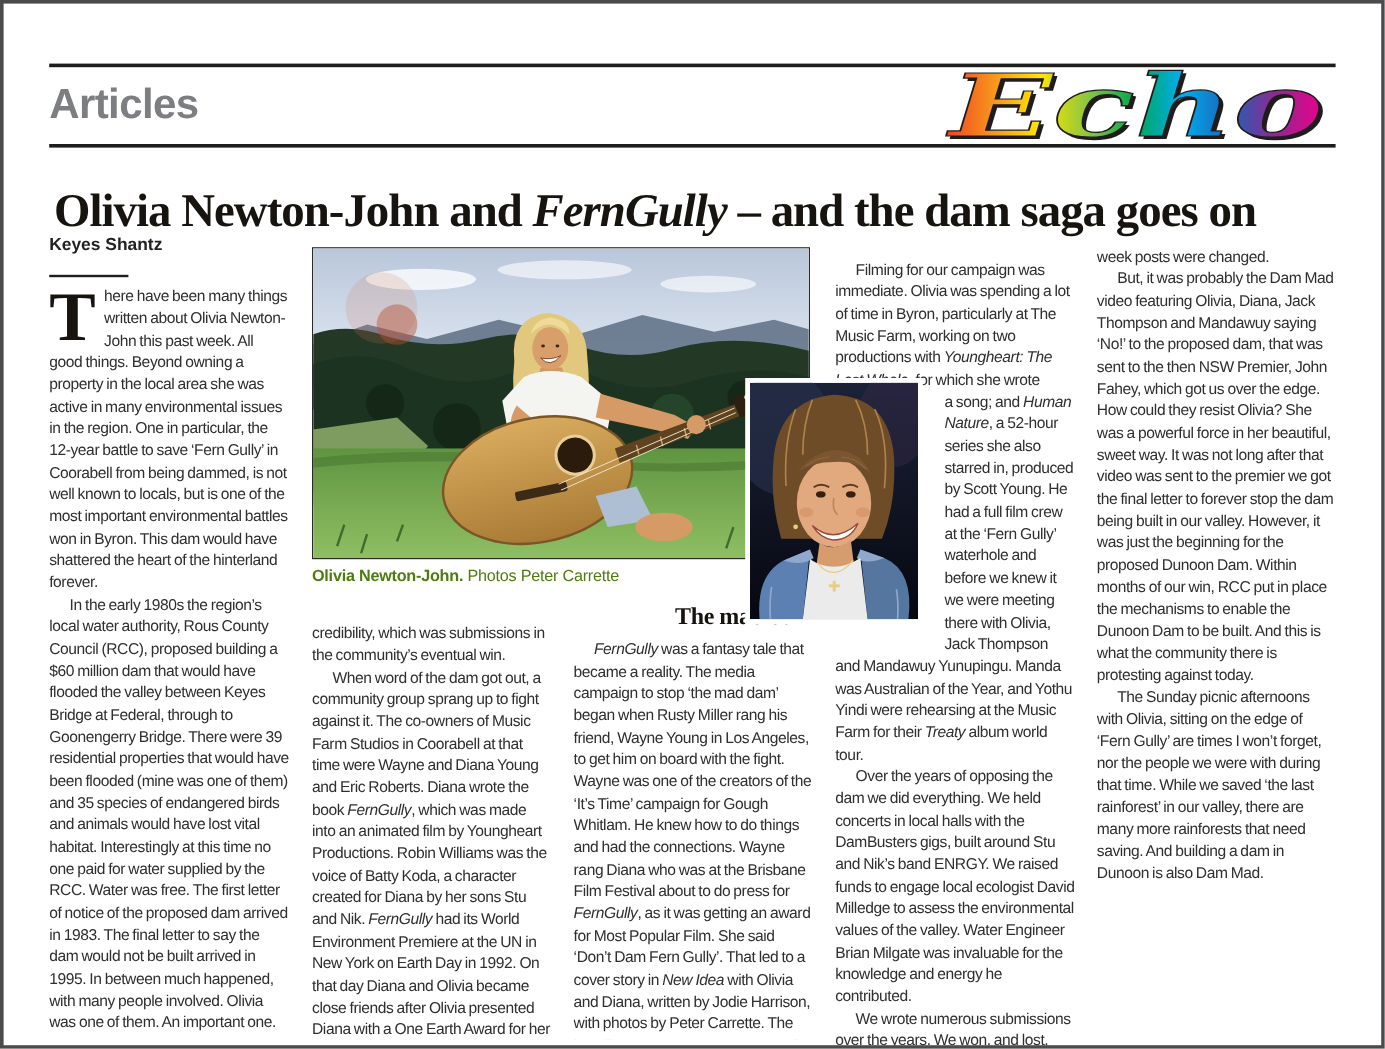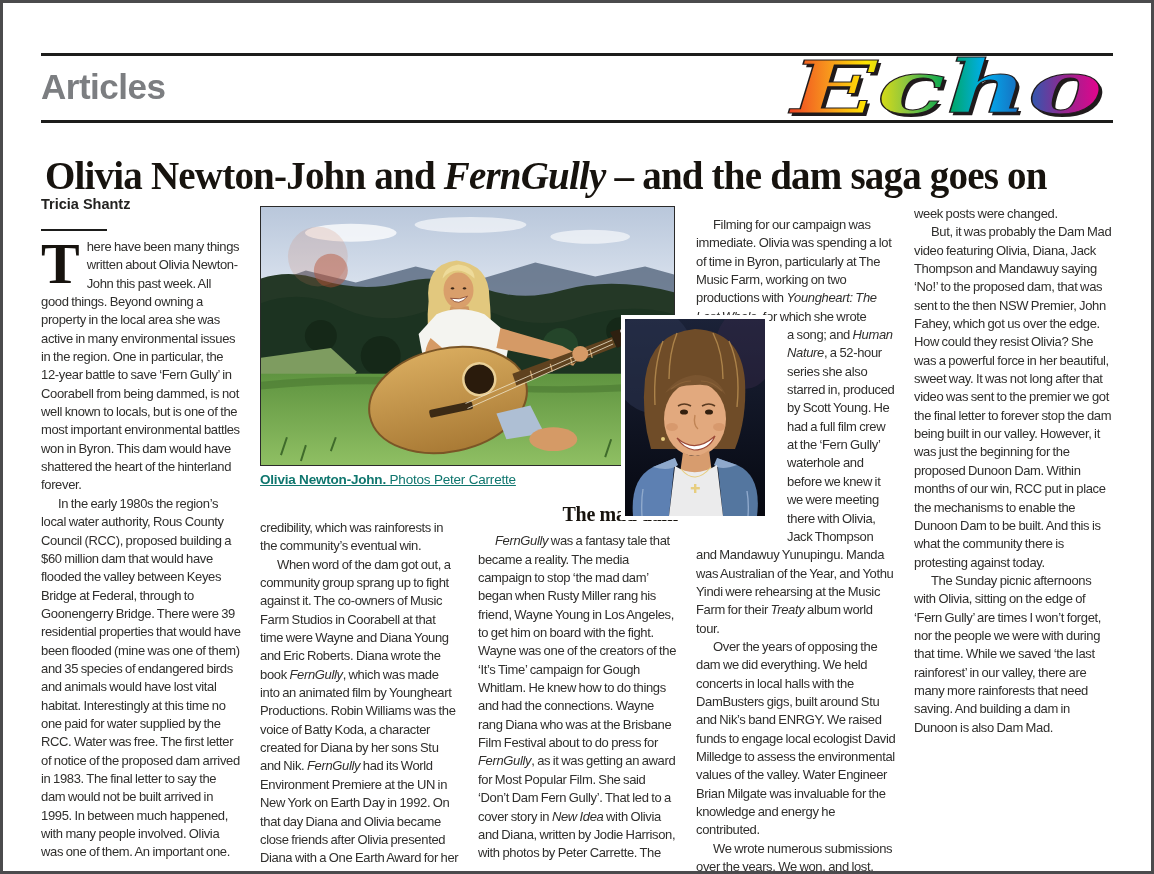--- a/index.html
+++ b/index.html
@@ -40,21 +40,21 @@
     float:left; font-family:"Liberation Serif", serif; font-weight:bold;
     font-size:58px; line-height:46px; margin:3px 7px 0 0; color:#17130e;
     letter-spacing:0;
   }
   .subhead{
     font-family:"Liberation Serif", serif; font-weight:bold; font-size:20px;
     color:#17130e; letter-spacing:-0.2px; margin:0 0 9px 0; text-indent:0;text-align:right;
   }
   .photo-main{left:257px; top:203px; width:415px; height:260px; border:1px solid #2a2a2a; box-sizing:border-box; z-index:1;}
   .photo-main svg{display:block; width:100%; height:100%;}
-  .caption{left:257px; top:469px; width:412px; font-size:13.5px; letter-spacing:-0.2px; color:#0f766e;text-decoration:underline;}
+  .caption{left:257px; top:469px; width:412px; font-size:13.5px; letter-spacing:-0.2px; color:#4d7c0f;}
   .caption b{font-weight:bold;}
   .photo-portrait{left:622px; top:316px; width:140px; height:197px; box-shadow:0 0 0 4px #ffffff; z-index:4;}
   .photo-portrait svg{display:block; width:100%; height:100%;}
   .portrait-spacer{float:left; width:91px; height:204px;}
   i{font-style:italic;}
 </style>
 </head>
 <body>
 
 <div class="page">
@@ -75,21 +75,21 @@
           <stop offset="75%" stop-color="#1c63b7"></stop>
           <stop offset="87.5%" stop-color="#92278f"></stop>
           <stop offset="100%" stop-color="#ec008c"></stop>
         </linearGradient>
     </defs>
     <text class="logo-txt" x="9" y="68" textLength="312" lengthAdjust="spacingAndGlyphs" fill="#201b1c">Echo</text>
     <text class="logo-txt" x="6" y="65" textLength="312" lengthAdjust="spacingAndGlyphs" fill="url(#echo-grad)" stroke="#201b1c" stroke-width="1">Echo</text>
   </svg>
 
   <h1 class="abs headline" style="margin:4px;">Olivia Newton-John and <i>FernGully</i> – and the dam saga goes on</h1>
-  <div class="abs byline">Tricia Shantz</div>
+  <div class="abs byline">Keyes Shantz</div>
   <div class="abs rule byline-rule"></div>
 
   <div class="abs col col1">
     <p class="noindent"><span class="dropcap">T</span><span>here have been many things written about Olivia Newton-John this past week. All good things. Beyond owning a property in the local area she was active in many environmental issues in the region. One in particular, the 12-year battle to save ‘Fern Gully’ in Coorabell from being dammed, is not well known to locals, but is one of the most important environmental battles won in Byron. This dam would have shattered the heart of the hinterland forever.</span></p>
     <p>In the early 1980s the region’s local water authority, Rous County Council (RCC), proposed building a $60 million dam that would have flooded the valley between Keyes Bridge at Federal, through to Goonengerry Bridge. There were 39 residential properties that would have been flooded (mine was one of them) and 35 species of endangered birds and animals would have lost vital habitat. Interestingly at this time no one paid for water supplied by the RCC. Water was free. The first letter of notice of the proposed dam arrived in 1983. The final letter to say the dam would not be built arrived in 1995. In between much happened, with many people involved. Olivia was one of them. An important one. She gave generously of her time and her</p>
   </div>
 
   <div class="abs photo-main">
     <svg viewBox="0 0 414 260" preserveAspectRatio="none">
       <defs>
@@ -150,21 +150,21 @@
       <path d="M236 208 L270 200 L284 228 L246 234 Z" fill="#aebfd4"></path>
       <ellipse cx="293" cy="234" rx="24" ry="12" fill="#d59a66"></ellipse>
     </svg>
   </div>
 
   <div class="abs caption">
     <b>Olivia Newton-John.</b><span> Photos Peter Carrette</span>
   </div>
 
   <div class="abs col col2">
-    <p class="noindent">credibility, which was rainforests in the community’s eventual win.</p>
+    <p class="noindent">credibility, which was submissions in the community’s eventual win.</p>
     <p>When word of the dam got out, a community group sprang up to fight against it. The co-owners of Music Farm Studios in Coorabell at that time were Wayne and Diana Young and Eric Roberts. Diana wrote the book <i>FernGully</i>, which was made into an animated film by Youngheart Productions. Robin Williams was the voice of Batty Koda, a character created for Diana by her sons Stu and Nik. <i>FernGully</i> had its World Environment Premiere at the UN in New York on Earth Day in 1992. On that day Diana and Olivia became close friends after Olivia presented Diana with a One Earth Award for her outstanding work.</p>
   </div>
 
   <div class="abs col col3">
     <h2 class="subhead">The mad dam</h2>
     <p><i>FernGully</i> was a fantasy tale that became a reality. The media campaign to stop ‘the mad dam’ began when Rusty Miller rang his friend, Wayne Young in Los Angeles, to get him on board with the fight. Wayne was one of the creators of the ‘It’s Time’ campaign for Gough Whitlam. He knew how to do things and had the connections. Wayne rang Diana who was at the Brisbane Film Festival about to do press for <i>FernGully</i>, as it was getting an award for Most Popular Film. She said ‘Don’t Dam Fern Gully’. That led to a cover story in <i>New Idea</i> with Olivia and Diana, written by Jodie Harrison, with photos by Peter Carrette. The headline was: ‘Don’t Dam <i>FernGully</i>’.</p>
   </div>
 
   <div class="abs col col4">
     <p>Filming for our campaign was immediate. Olivia was spending a lot of time in Byron, particularly at The Music Farm, working on two productions with <i>Youngheart: The Last Whale</i>, for which she wrote</p>

